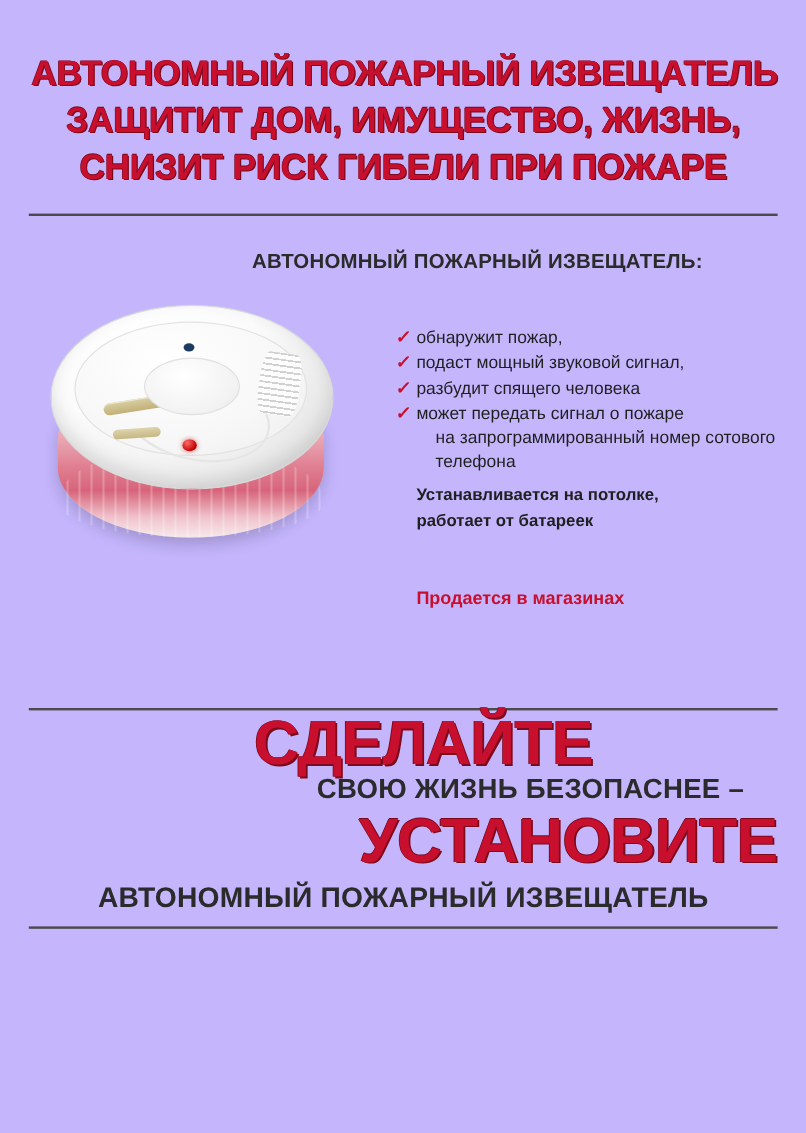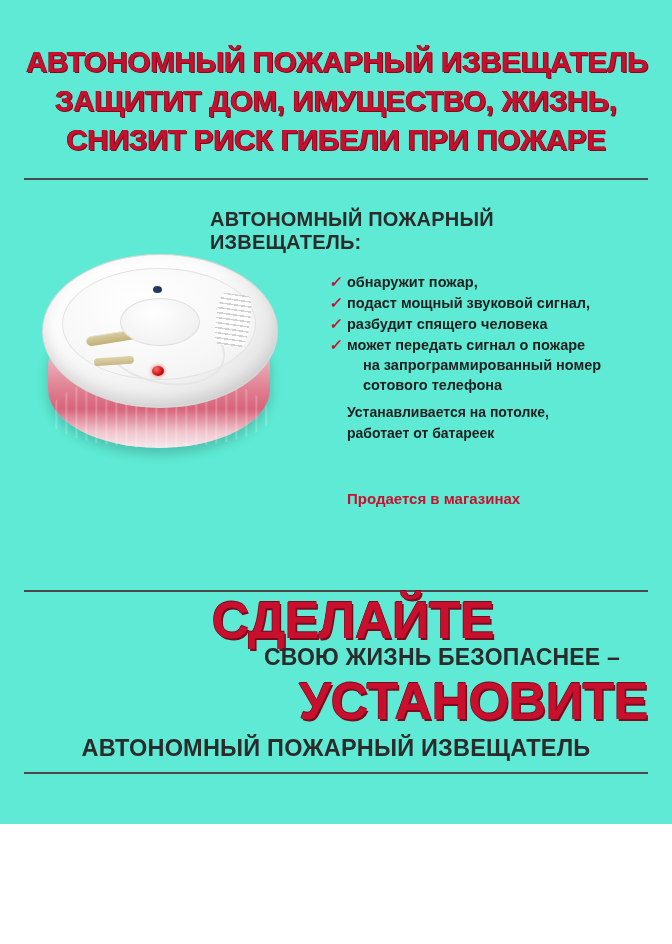--- a/index.html
+++ b/index.html
@@ -10,24 +10,24 @@
     width: 672px;
     height: 944px;
     background: #ffffff;
     font-family: "Liberation Sans", sans-serif;
     color: #1a1a1a;
     overflow: hidden;
   }
   .poster {
     position: relative;
     width: 672px;
-    height: 824px;
+    height: 944px;
     box-sizing: border-box;
     padding: 0;
-    background: #5eead4;
+    background: #c4b5fd;
   }
 
   
   .headline {
     padding: 42px 26px 0 26px;
     text-align: center;
   }
   .headline .line {
     color: #c8102e;
     font-weight: bold;
@@ -53,21 +53,21 @@
   
   .middle {
     position: relative;
     height: 392px;
   }
   .subhead {
     position: absolute;
     left: 210px;
     top: 28px;
     width: 440px;
-    font-size: 20px;
+    font-size: 17px;
     font-weight: bold;
     color: #2b2b2b;
     letter-spacing: 0.2px;
   }
 
   
   .detector-wrap {
     position: absolute;
     left: 34px;
     top: 56px;
@@ -230,21 +230,21 @@
     flex: 0 0 17px;
     color: #c8102e;
     font-size: 15px;
     line-height: 20px;
     font-weight: bold;
     transform: skewX(-8deg);
   }
   .bullet-text {
     font-size: 14.5px;
     line-height: 20px;
-    font-weight: bold;
+    font-weight: normal;
     color: #1f1f1f;
   }
   .bullet-text .cont {
     display: block;
     margin-left: 16px;
   }
 
   .note {
     position: absolute;
     left: 347px;

